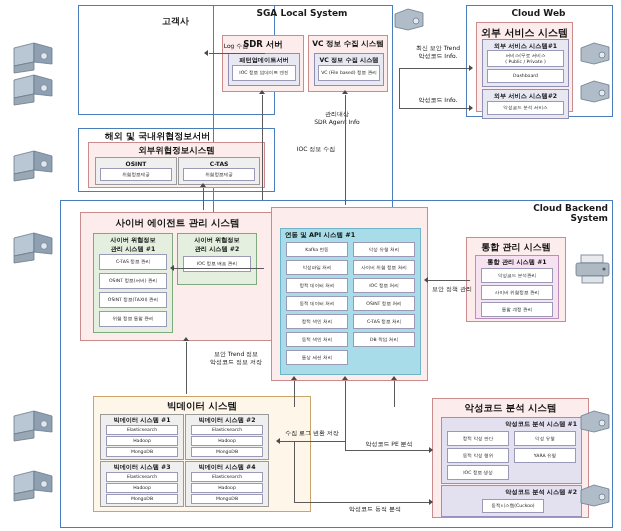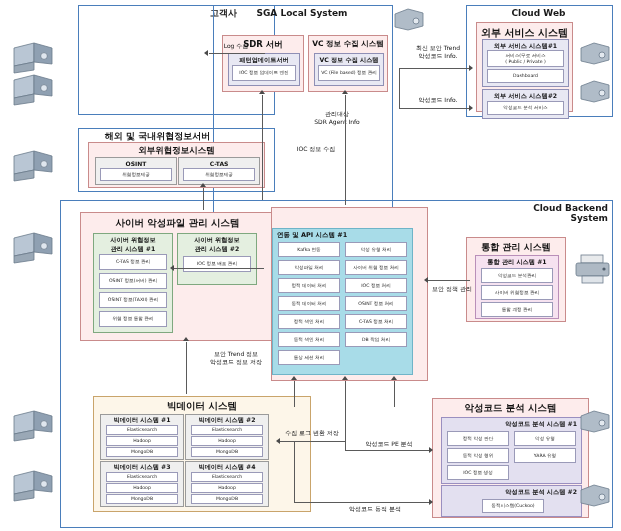--- a/index.html
+++ b/index.html
@@ -35,21 +35,21 @@
   .ar-u{border-left:3px solid transparent;border-right:3px solid transparent;border-bottom:4px solid #4a4a4a;}
 
   .dev{position:absolute;}
 </style>
 </head>
 <body>
 
 <div id="canvas">
 
   <div class="zone" style="left:78px;top:5px;width:195px;height:108px;"></div>
-  <div class="zone-title" style="left:78px;top:8px;width:195px;margin-left:48px;">고객사</div>
+  <div class="zone-title" style="left:78px;top:16px;width:195px;">고객사</div>
 
   <div class="zone" style="left:213px;top:5px;width:178px;height:210px;"></div>
   <div class="zone-title" style="left:213px;top:8px;width:178px;">SGA Local System</div>
 
   <div class="zone" style="left:466px;top:5px;width:145px;height:110px;"></div>
   <div class="zone-title" style="left:466px;top:8px;width:145px;">Cloud Web</div>
 
   <div class="zone" style="left:78px;top:128px;width:195px;height:62px;"></div>
   <div class="zone-title" style="left:60px;top:131px;width:195px;">해외 및 국내위협정보서버</div>
 
@@ -94,38 +94,38 @@
       <div class="sub-title" style="top:1.5px;font-size:6px;">OSINT</div>
       <div class="leaf" style="left:4px;top:10px;width:72px;height:13px;">위협정보제공</div>
     </div>
     <div class="sub sub-gray" style="left:89px;top:14px;width:80px;height:26px;">
       <div class="sub-title" style="top:1.5px;font-size:6px;">C-TAS</div>
       <div class="leaf" style="left:4px;top:10px;width:72px;height:13px;">위협정보제공</div>
     </div>
   </div>
 
   <div class="grp" style="left:80px;top:212px;width:193px;height:127px;">
-    <div class="grp-title" style="top:4px;">사이버 악성파일 관리 시스템</div>
+    <div class="grp-title" style="top:4px;">사이버 에이전트 관리 시스템</div>
     <div class="sub sub-green" style="left:12px;top:20px;width:78px;height:98px;">
       <div class="sub-title" style="top:2px;white-space:pre-line;">사이버 위협정보
 관리 시스템 #1</div>
       <div class="leaf" style="left:5px;top:20px;width:68px;height:16px;">C-TAS 정보 관리</div>
       <div class="leaf" style="left:5px;top:39px;width:68px;height:16px;">OSINT 정보(서버) 관리</div>
       <div class="leaf" style="left:5px;top:58px;width:68px;height:16px;">OSINT 정보(TAXII) 관리</div>
       <div class="leaf" style="left:5px;top:77px;width:68px;height:16px;">위협 정보 통합 관리</div>
     </div>
     <div class="sub sub-green" style="left:96px;top:20px;width:78px;height:50px;">
       <div class="sub-title" style="top:2px;white-space:pre-line;">사이버 위협정보
 관리 시스템 #2</div>
       <div class="leaf" style="left:5px;top:22px;width:68px;height:16px;">IOC 정보 배포 관리</div>
     </div>
   </div>
 
   <div class="grp" style="left:271px;top:207px;width:155px;height:172px;">
-    <div class="sub sub-cyan" style="left:0;top:20px;width:139px;height:145px;">
+    <div class="sub sub-cyan" style="left:8px;top:20px;width:139px;height:145px;">
       <div class="sub-title" style="top:2px;text-align:left;padding-left:4px;font-size:6.5px;">연동 및 API 시스템 #1</div>
       <div class="leaf" style="left:5px;top:13px;width:62px;height:15px;">Kafka 연동</div>
       <div class="leaf" style="left:5px;top:31px;width:62px;height:15px;">악성파일 처리</div>
       <div class="leaf" style="left:5px;top:49px;width:62px;height:15px;">정적 데이터 처리</div>
       <div class="leaf" style="left:5px;top:67px;width:62px;height:15px;">동적 데이터 처리</div>
       <div class="leaf" style="left:5px;top:85px;width:62px;height:15px;">정적 색인 처리</div>
       <div class="leaf" style="left:5px;top:103px;width:62px;height:15px;">동적 색인 처리</div>
       <div class="leaf" style="left:5px;top:121px;width:62px;height:15px;">통상 세션 처리</div>
 
       <div class="leaf" style="left:72px;top:13px;width:62px;height:15px;">악성 유형 처리</div>

